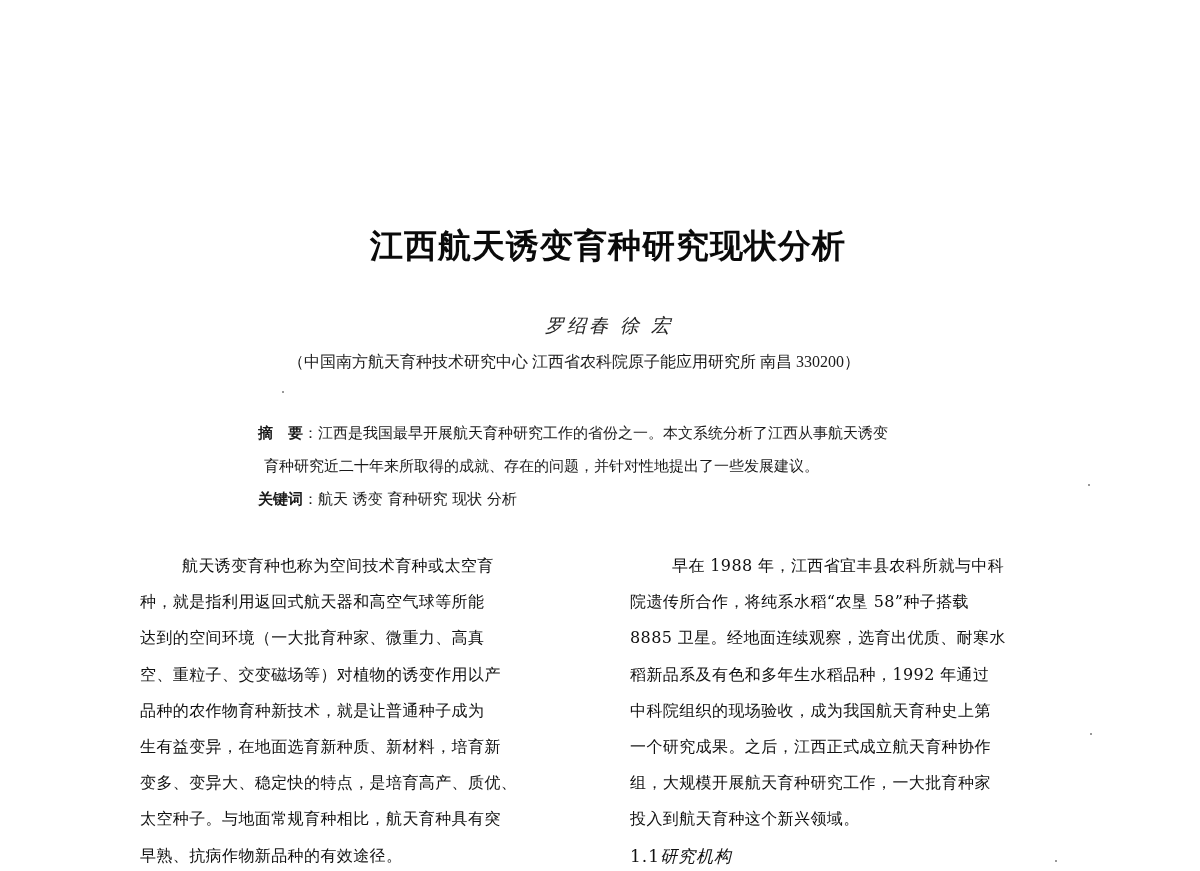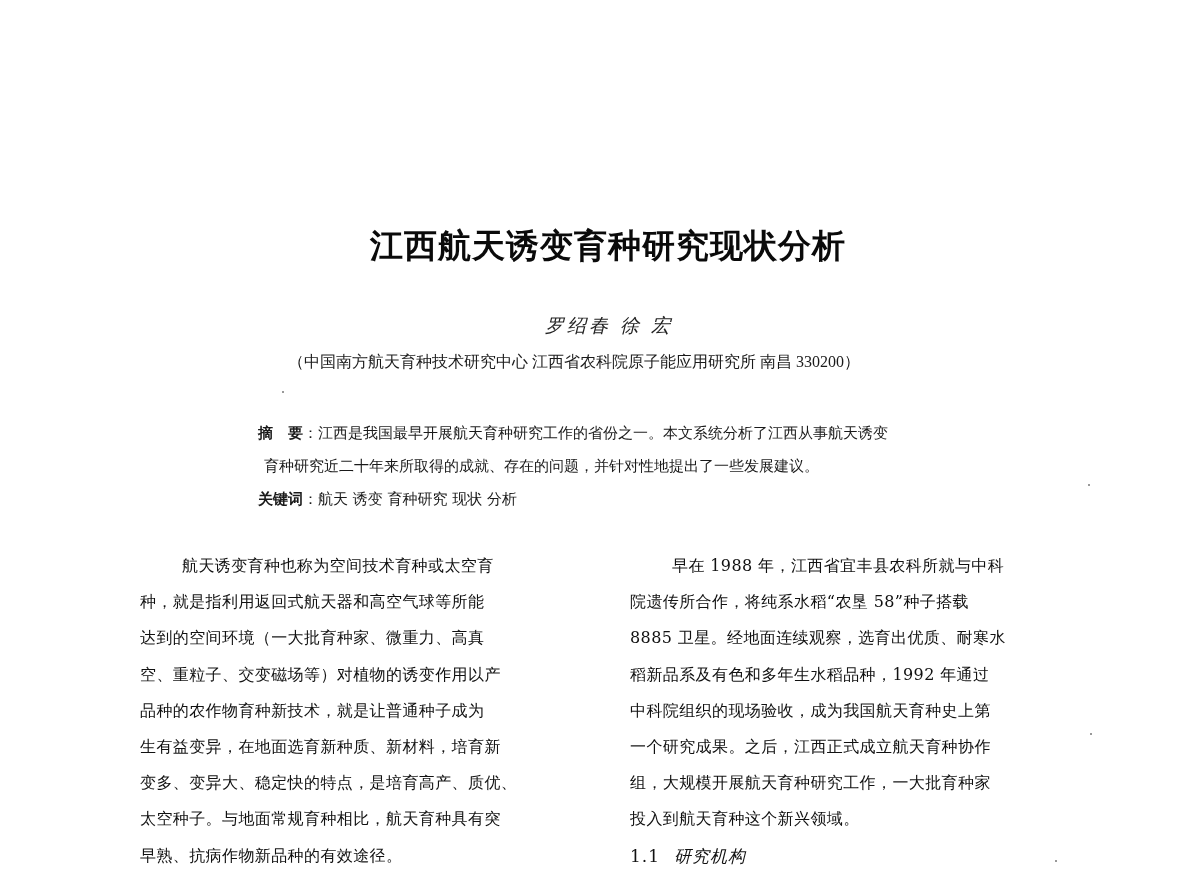--- a/index.html
+++ b/index.html
@@ -35,21 +35,21 @@
   #col-left { left: 140px; }
   #col-right { left: 630px; }
   .line {
     height: 36.2px; line-height: 36.2px; font-size: 16px;
     white-space: nowrap; color: #111;
     font-family: "DejaVu Serif", "Liberation Serif", serif;
     letter-spacing: 0.4px;
   }
   .line.indent { padding-left: 42px; }
   .section-heading { font-size: 17px; letter-spacing: 1px; }
-  .section-heading .num { margin-right: 14px; }
+  .section-heading .num { }
   .section-heading .txt { font-style: italic; }
   .speck { position: absolute; width: 2px; height: 2px; background: #777; border-radius: 1px; }
 </style>
 </head>
 <body>
 
 <div class="abs" id="title">江西航天诱变育种研究现状分析</div>
 
 <div class="abs" id="authors">罗绍春   徐 宏</div>
 

